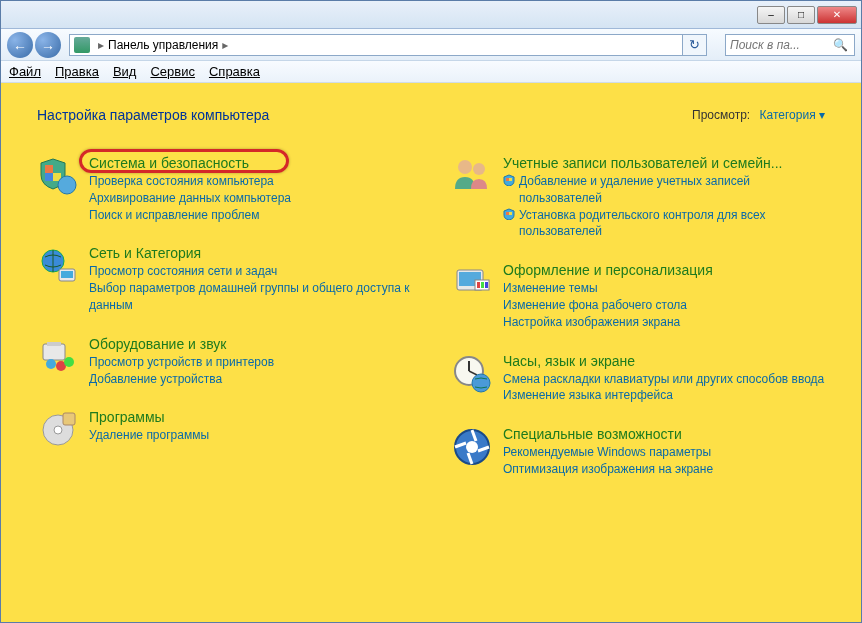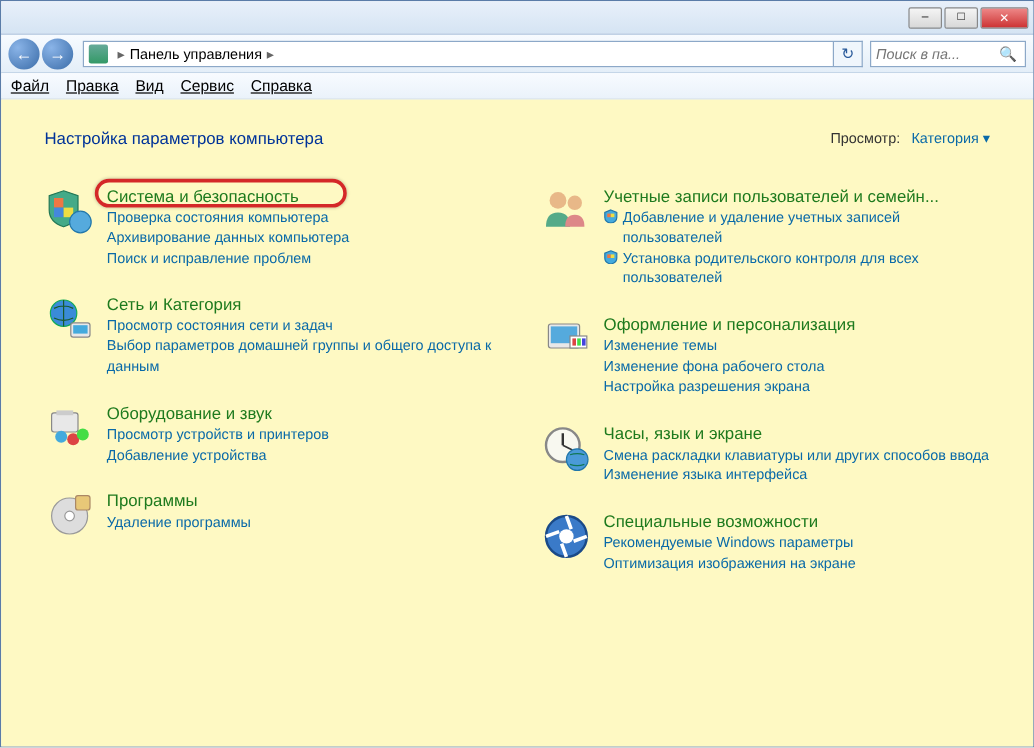--- a/index.html
+++ b/index.html
@@ -8,27 +8,27 @@
 .titlebar { height: 28px; background: linear-gradient(#e8f0fa,#d5e4f3); display: flex; justify-content: flex-end; align-items: center; padding: 0 4px; border-bottom: 1px solid #a0b8d8; }
 .winbtn { width: 28px; height: 18px; margin-left: 2px; border: 1px solid #888; background: linear-gradient(#f5f5f5,#d8d8d8); display: flex; align-items: center; justify-content: center; font-size: 10px; cursor: pointer; border-radius: 2px; }
 .winbtn.close { background: linear-gradient(#e88,#c33); color: #fff; width: 40px; }
 .navbar { height: 32px; background: linear-gradient(#f7fbff,#e4eef8); display: flex; align-items: center; padding: 0 6px; border-bottom: 1px solid #c5d6e8; }
 .navbtns { display: flex; gap: 2px; margin-right: 8px; }
 .navcircle { width: 26px; height: 26px; border-radius: 50%; background: radial-gradient(circle at 30% 30%,#8ab4e8,#3a6ca8); display: flex; align-items: center; justify-content: center; color: #fff; font-size: 14px; cursor: pointer; }
 .addr { flex: 1; height: 22px; border: 1px solid #8ca8c8; background: #fff; display: flex; align-items: center; padding: 0 4px; font-size: 12px; }
 .addr-icon { width: 16px; height: 16px; margin-right: 4px; background: linear-gradient(#6a9,#396); border-radius: 2px; }
 .addr-sep { margin: 0 4px; color: #666; }
 .refresh { width: 24px; height: 22px; border: 1px solid #8ca8c8; border-left: none; background: #f0f6fc; display: flex; align-items: center; justify-content: center; cursor: pointer; color: #2a5a9a; font-size: 13px; }
-.search { width: 130px; height: 22px; border: 1px solid #8ca8c8; background: #fff; margin-left: 6px; display: flex; align-items: center; padding: 0 4px; }
+.search { width: 130px; height: 22px; border: 1px solid #8ca8c8; background: #fff; margin-left: 18px; display: flex; align-items: center; padding: 0 4px; }
 .search input { border: none; outline: none; width: 100%; font-style: italic; color: #888; font-size: 12px; }
 .search-icon { color: #2a5a9a; margin-right: 2px; }
 .menubar { height: 22px; background: linear-gradient(#f8fbff,#eaf2fa); display: flex; align-items: center; padding: 0 8px; gap: 14px; border-bottom: 1px solid #d0dce8; font-size: 13px; }
 .menubar span { cursor: pointer; }
 .menubar span u { text-decoration: underline; }
-.content { flex: 1; padding: 24px 36px; overflow: auto; background: #fef9c3; }
+.content { flex: 1; padding: 24px 36px; overflow: auto; background: #fde047; }
 .heading { font-size: 14px; color: #003399; margin-bottom: 18px; display: flex; justify-content: space-between; align-items: center; }
 .view { font-size: 12px; color: #333; }
 .view a { color: #0a6aa8; text-decoration: none; margin-left: 6px; }
 .cols { display: flex; gap: 40px; margin-top: 32px; }
 .col { flex: 1; display: flex; flex-direction: column; gap: 22px; }
 .cat { display: flex; gap: 10px; }
 .cat-icon { width: 42px; height: 42px; flex-shrink: 0; display: flex; align-items: center; justify-content: center; }
 .cat-body { flex: 1; }
 .cat-title { color: #1e7a1e; font-size: 14px; cursor: pointer; display: inline-block; margin-bottom: 2px; }
 .cat-link { color: #0a6aa8; font-size: 12px; cursor: pointer; display: block; line-height: 1.4; }
@@ -193,21 +193,21 @@
                 <rect x="24" y="18" width="14" height="10" fill="#fff" stroke="#888"></rect>
                 <rect x="26" y="20" width="3" height="6" fill="#d44"></rect>
                 <rect x="30" y="20" width="3" height="6" fill="#4d4"></rect>
                 <rect x="34" y="20" width="3" height="6" fill="#44d"></rect>
               </svg>
           </div>
           <div class="cat-body">
             <span class="cat-title">Оформление и персонализация</span>
             <span class="cat-link">Изменение темы</span>
             <span class="cat-link">Изменение фона рабочего стола</span>
-            <span class="cat-link">Настройка разрешения экрана</span>
+            <span class="cat-link">Настройка изображения экрана</span>
           </div>
         </div>
 
         <div class="cat">
           <div class="cat-icon">
             <svg width="42" height="42" viewBox="0 0 42 42">
                 <circle cx="18" cy="18" r="14" fill="#f8f8f0" stroke="#888" stroke-width="2"></circle>
                 <line x1="18" y1="18" x2="18" y2="8" stroke="#333" stroke-width="2"></line>
                 <line x1="18" y1="18" x2="26" y2="22" stroke="#333" stroke-width="1.5"></line>
                 <circle cx="30" cy="30" r="9" fill="#4a9ad8" stroke="#27a"></circle>

